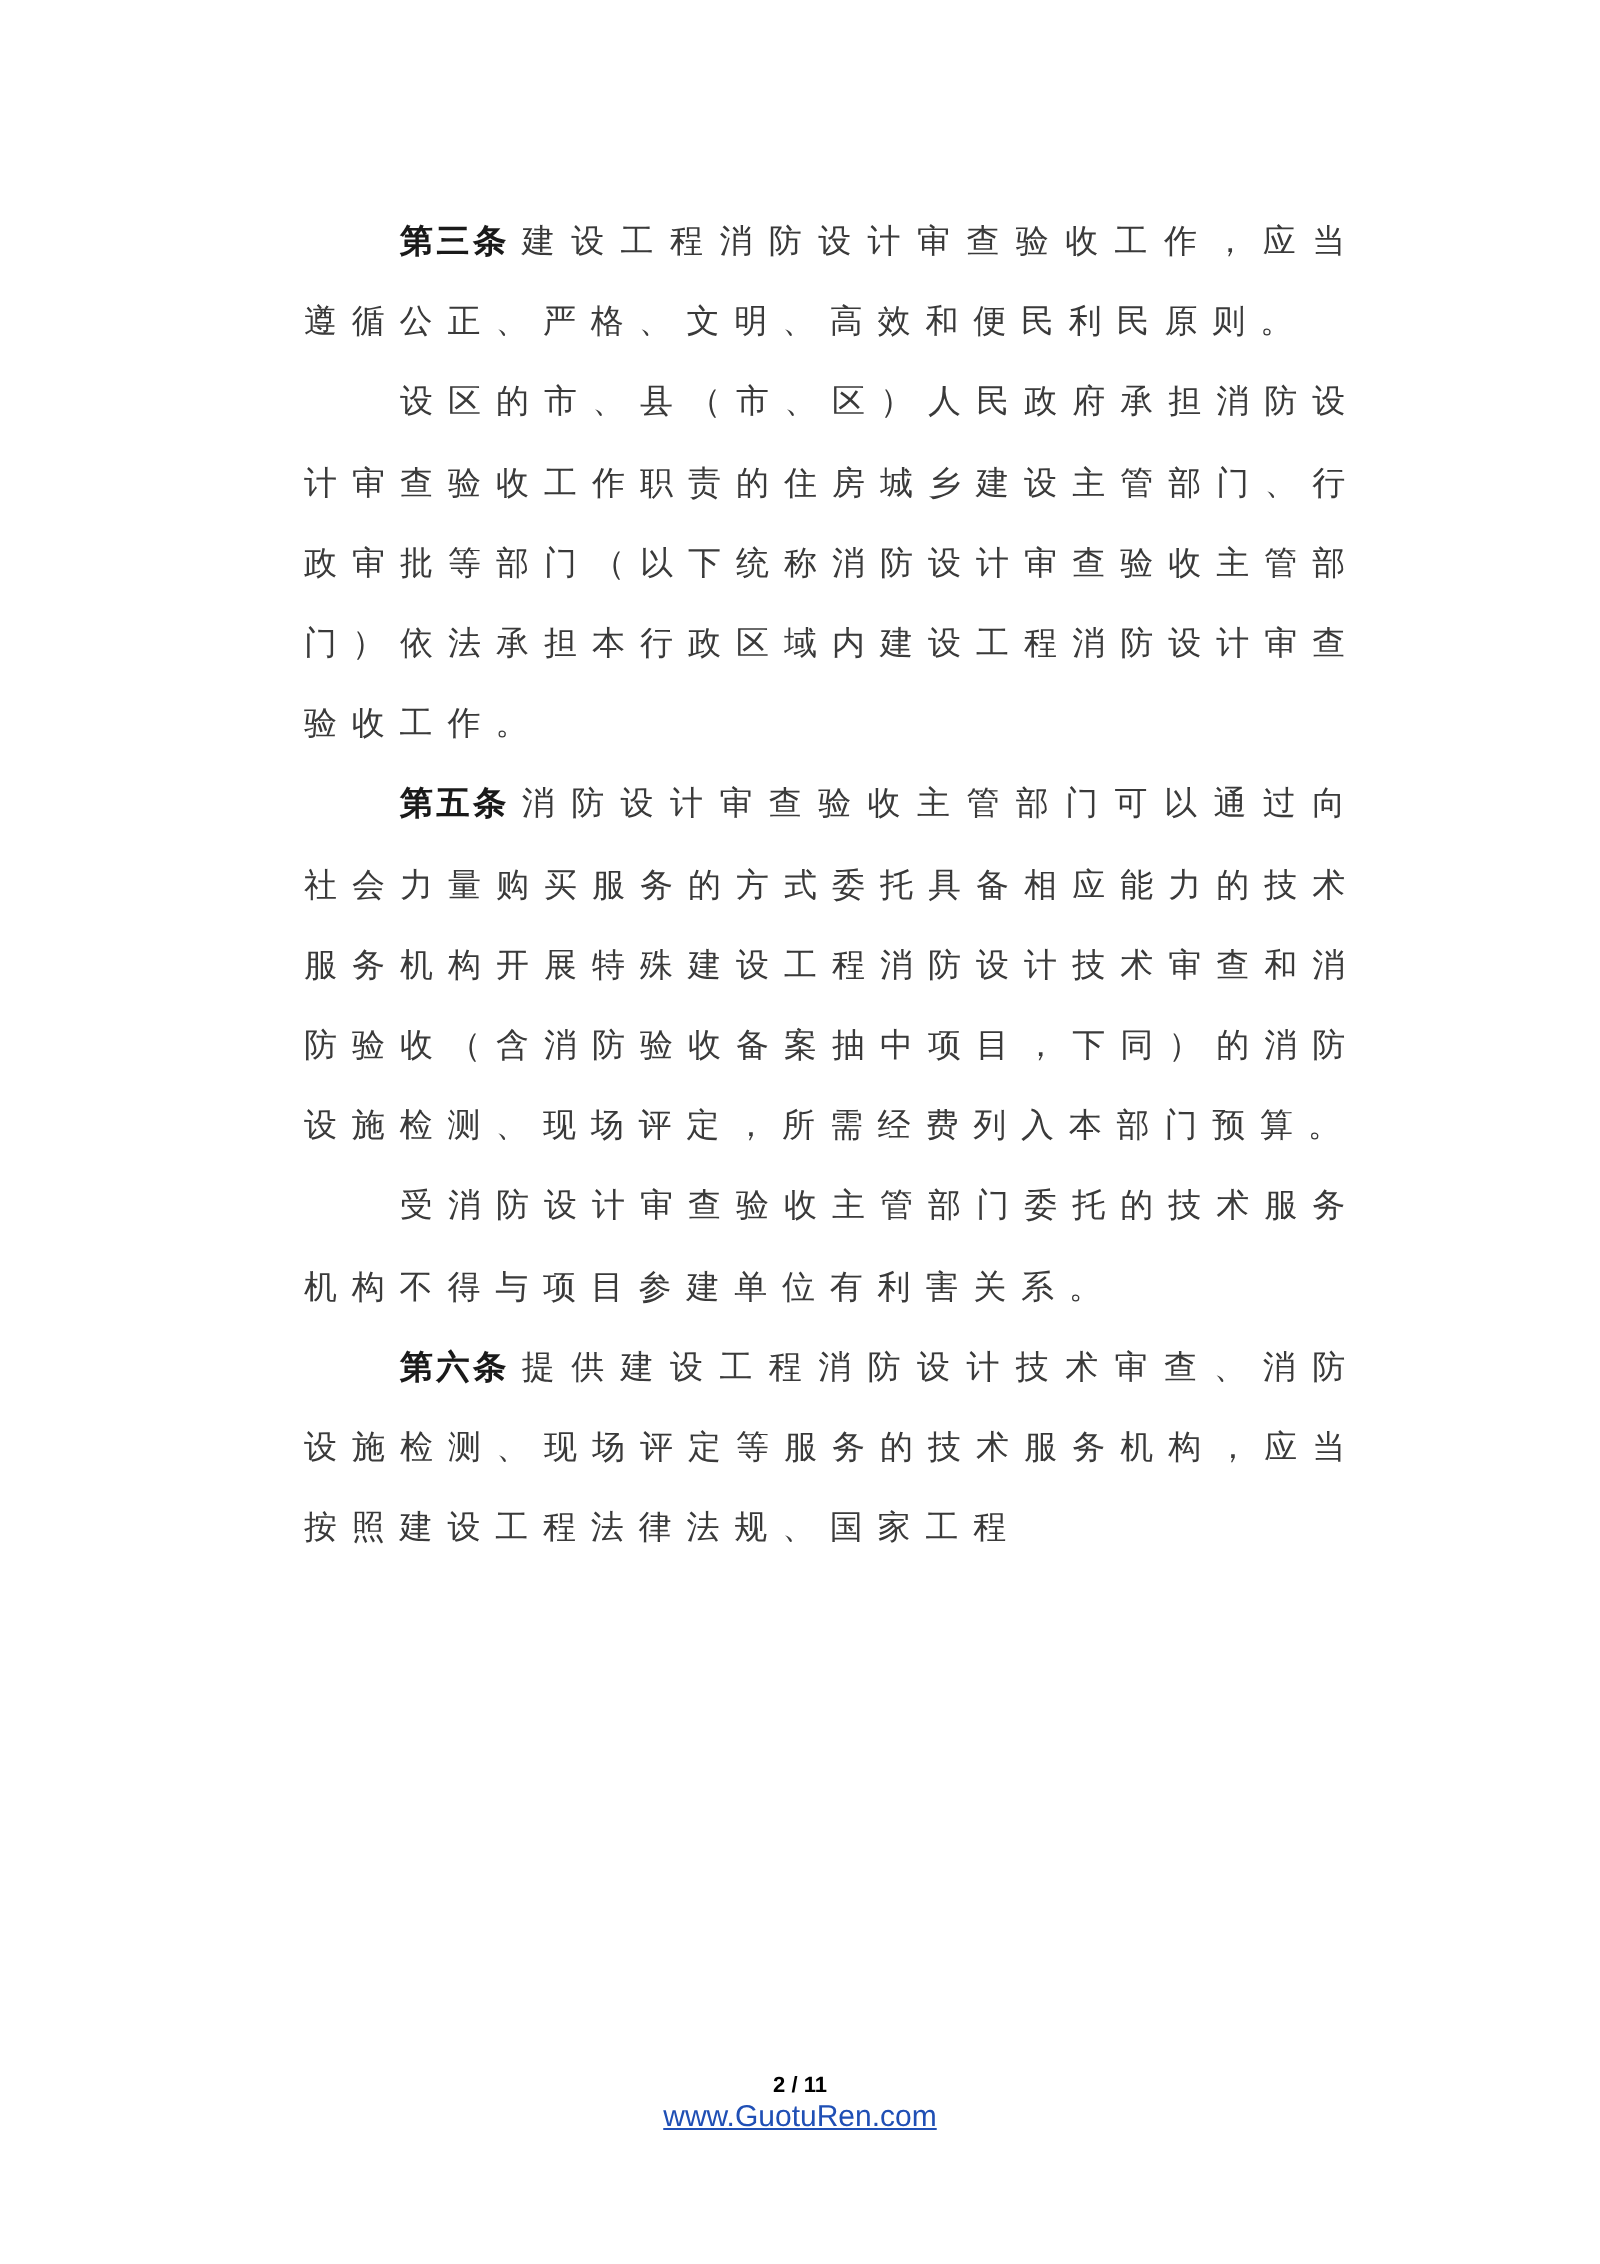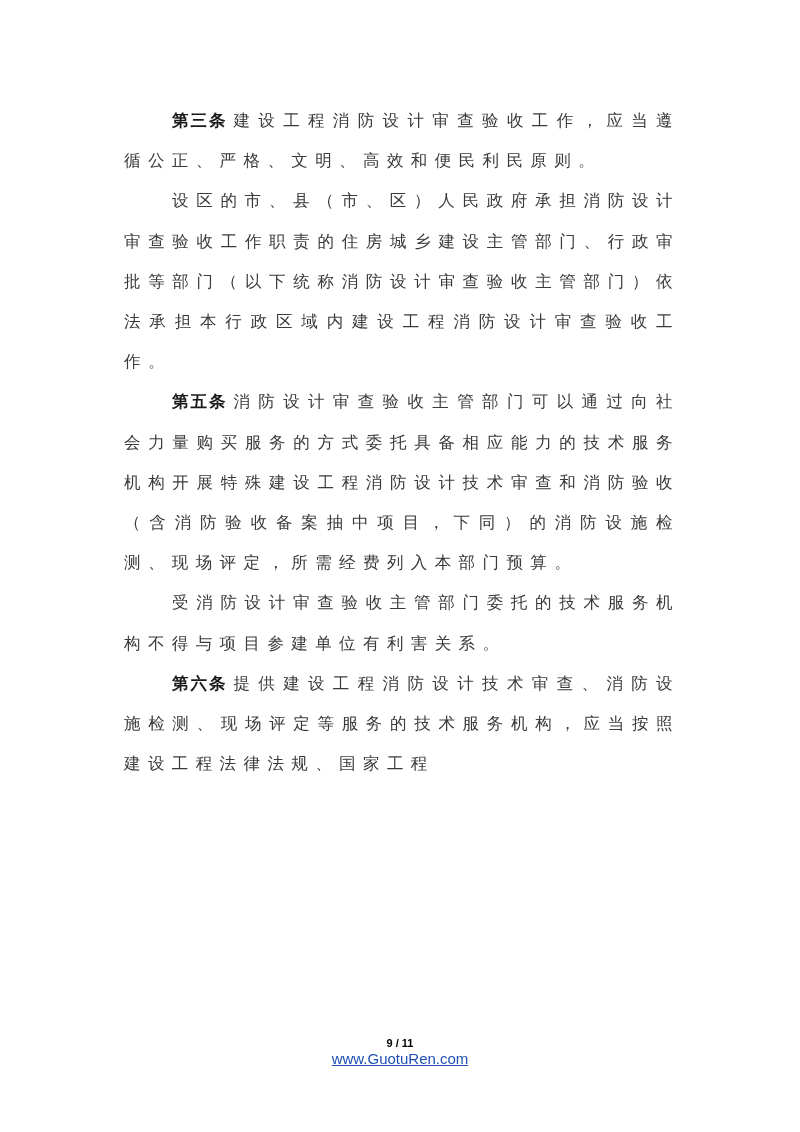--- a/index.html
+++ b/index.html
@@ -9,21 +9,21 @@
     left: 124px;
     top: 101px;
     width: 556px;
     font-family: "DejaVu Serif", "Liberation Serif", serif;
     font-size: 16.5px;
     color: #3a3a3a;
     letter-spacing: 7.4px;
     line-height: 40.2px;
   }
   .para { margin: 0; text-align: justify; text-align-last: left; }
-  .para.indent { text-indent: 48px; }
+  .para.indent { text-indent: 48px; margin-left: 28px; }
   .article { font-weight: bold; color: #1a1a1a; letter-spacing: 1px; margin-right: 6px; }
   .footer {
     position: absolute;
     left: 0; right: 0;
     top: 1036px;
     text-align: center;
     font-family: "Liberation Sans", "DejaVu Sans", sans-serif;
   }
   .page-num { font-size: 11px; font-weight: bold; color: #000; line-height: 14px; }
   .site-link { font-size: 15px; color: #1f4fb5; text-decoration: underline; line-height: 14px; }
@@ -33,15 +33,15 @@
 
 <div class="page">
   <p class="para indent"><span class="article">第三条</span><span>建设工程消防设计审查验收工作，应当遵循公正、严格、文明、高效和便民利民原则。</span></p>
   <p class="para indent"><span>设区的市、县（市、区）人民政府承担消防设计审查验收工作职责的住房城乡建设主管部门、行政审批等部门（以下统称消防设计审查验收主管部门）依法承担本行政区域内建设工程消防设计审查验收工作。</span></p>
   <p class="para indent"><span class="article">第五条</span><span>消防设计审查验收主管部门可以通过向社会力量购买服务的方式委托具备相应能力的技术服务机构开展特殊建设工程消防设计技术审查和消防验收（含消防验收备案抽中项目，下同）的消防设施检测、现场评定，所需经费列入本部门预算。</span></p>
   <p class="para indent"><span>受消防设计审查验收主管部门委托的技术服务机构不得与项目参建单位有利害关系。</span></p>
   <p class="para indent"><span class="article">第六条</span><span>提供建设工程消防设计技术审查、消防设施检测、现场评定等服务的技术服务机构，应当按照建设工程法律法规、国家工程</span></p>
 </div>
 
 <div class="footer">
-  <div class="page-num">9 / 11</div>
+  <div class="page-num">2 / 11</div>
   <a class="site-link">www.GuotuRen.com</a>
 </div>
 
 </body></html>

